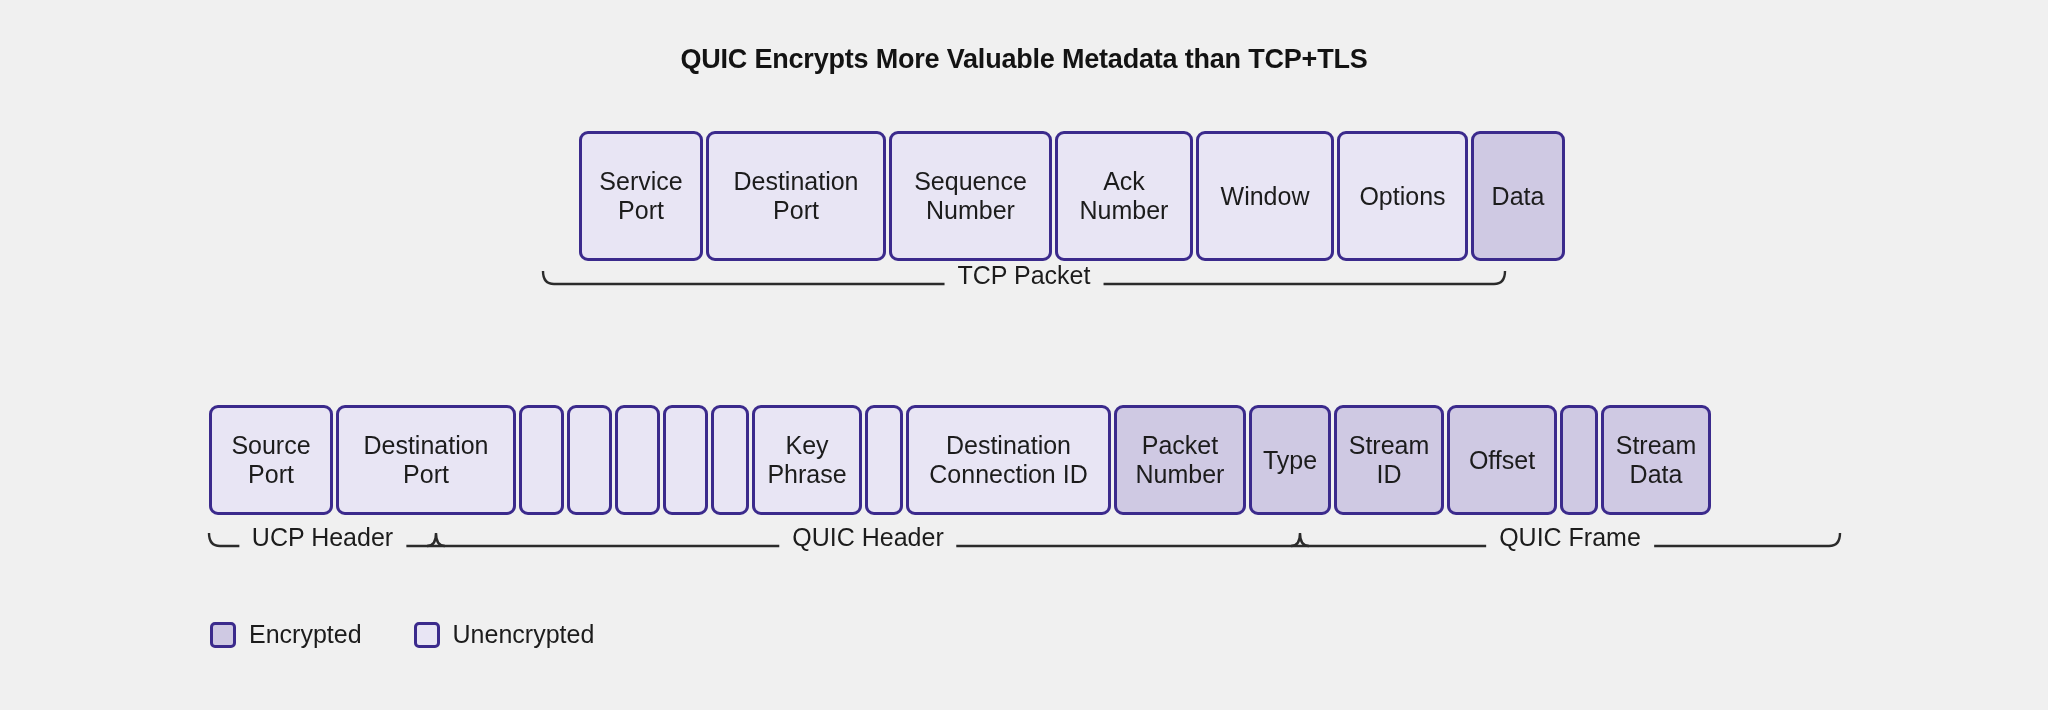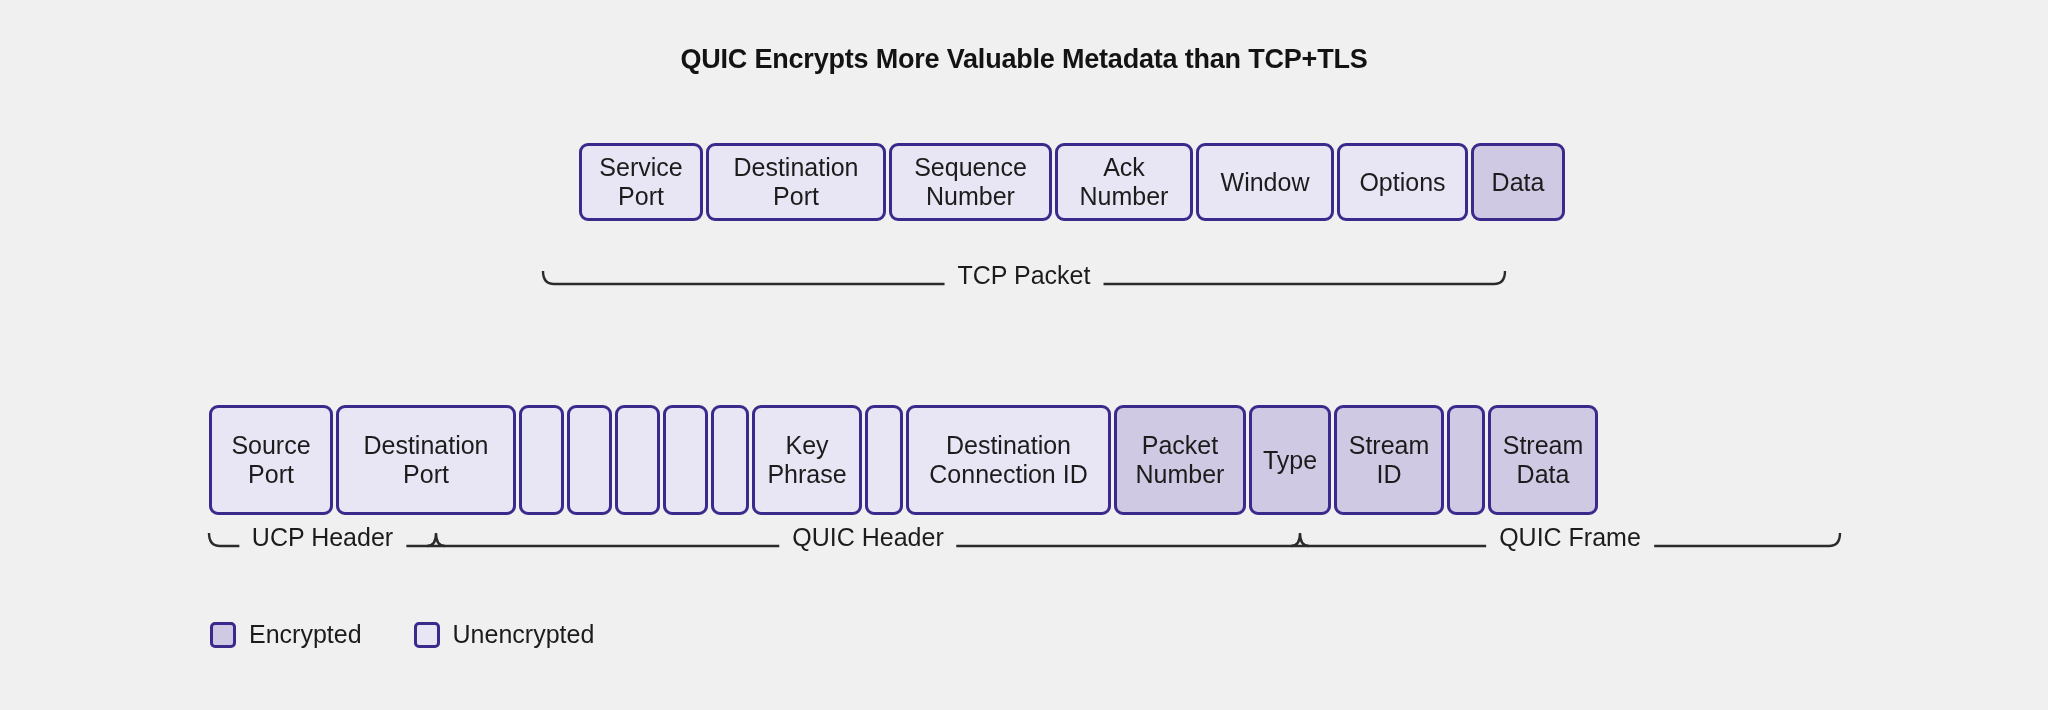--- a/index.html
+++ b/index.html
@@ -28,21 +28,21 @@
     letter-spacing: -0.2px;
     color: #131313;
   }
 
   
   .row {
     position: absolute;
     display: flex;
     align-items: stretch;
   }
-  #tcp-row  { left: 543px; top: 143px; height: 78px; padding-left: 36px; }
+  #tcp-row  { left: 543px; top: 131px; height: 130px; padding-left: 36px; }
   #quic-row { left: 209px; top: 405px; height: 110px; }
 
   .cell {
     box-sizing: border-box;
     border: 3px solid #3b2a8c;
     border-radius: 9px;
     display: flex;
     align-items: center;
     justify-content: center;
     text-align: center;
@@ -132,20 +132,21 @@
     <div class="cell unenc" style="width: 110px;">Key
 Phrase</div>
     <div class="cell unenc" style="width: 38px;"></div>
     <div class="cell unenc" style="width: 205px;">Destination
 Connection ID</div>
     <div class="cell enc" style="width: 132px;">Packet
 Number</div>
     <div class="cell enc" style="width: 82px;">Type</div>
     <div class="cell enc" style="width: 110px;">Stream
 ID</div>
+    <div class="cell enc" style="width: 110px;">Offset</div>
     <div class="cell enc" style="width: 38px;"></div>
     <div class="cell enc" style="width: 110px;">Stream
 Data</div>
   </div>
 
 <div class="bracket" id="tcp-bracket" style="left:543px; top:258px; width:962px;">
     <svg width="962" height="46">
       <path d="M 0 13 Q 0 26 11 26 L 951 26 Q 962 26 962 13 " fill="none" stroke="#2b2b2b" stroke-width="2.4"></path>
     </svg>
     <div class="bracket-label" style="left: 481px;">TCP Packet</div>

